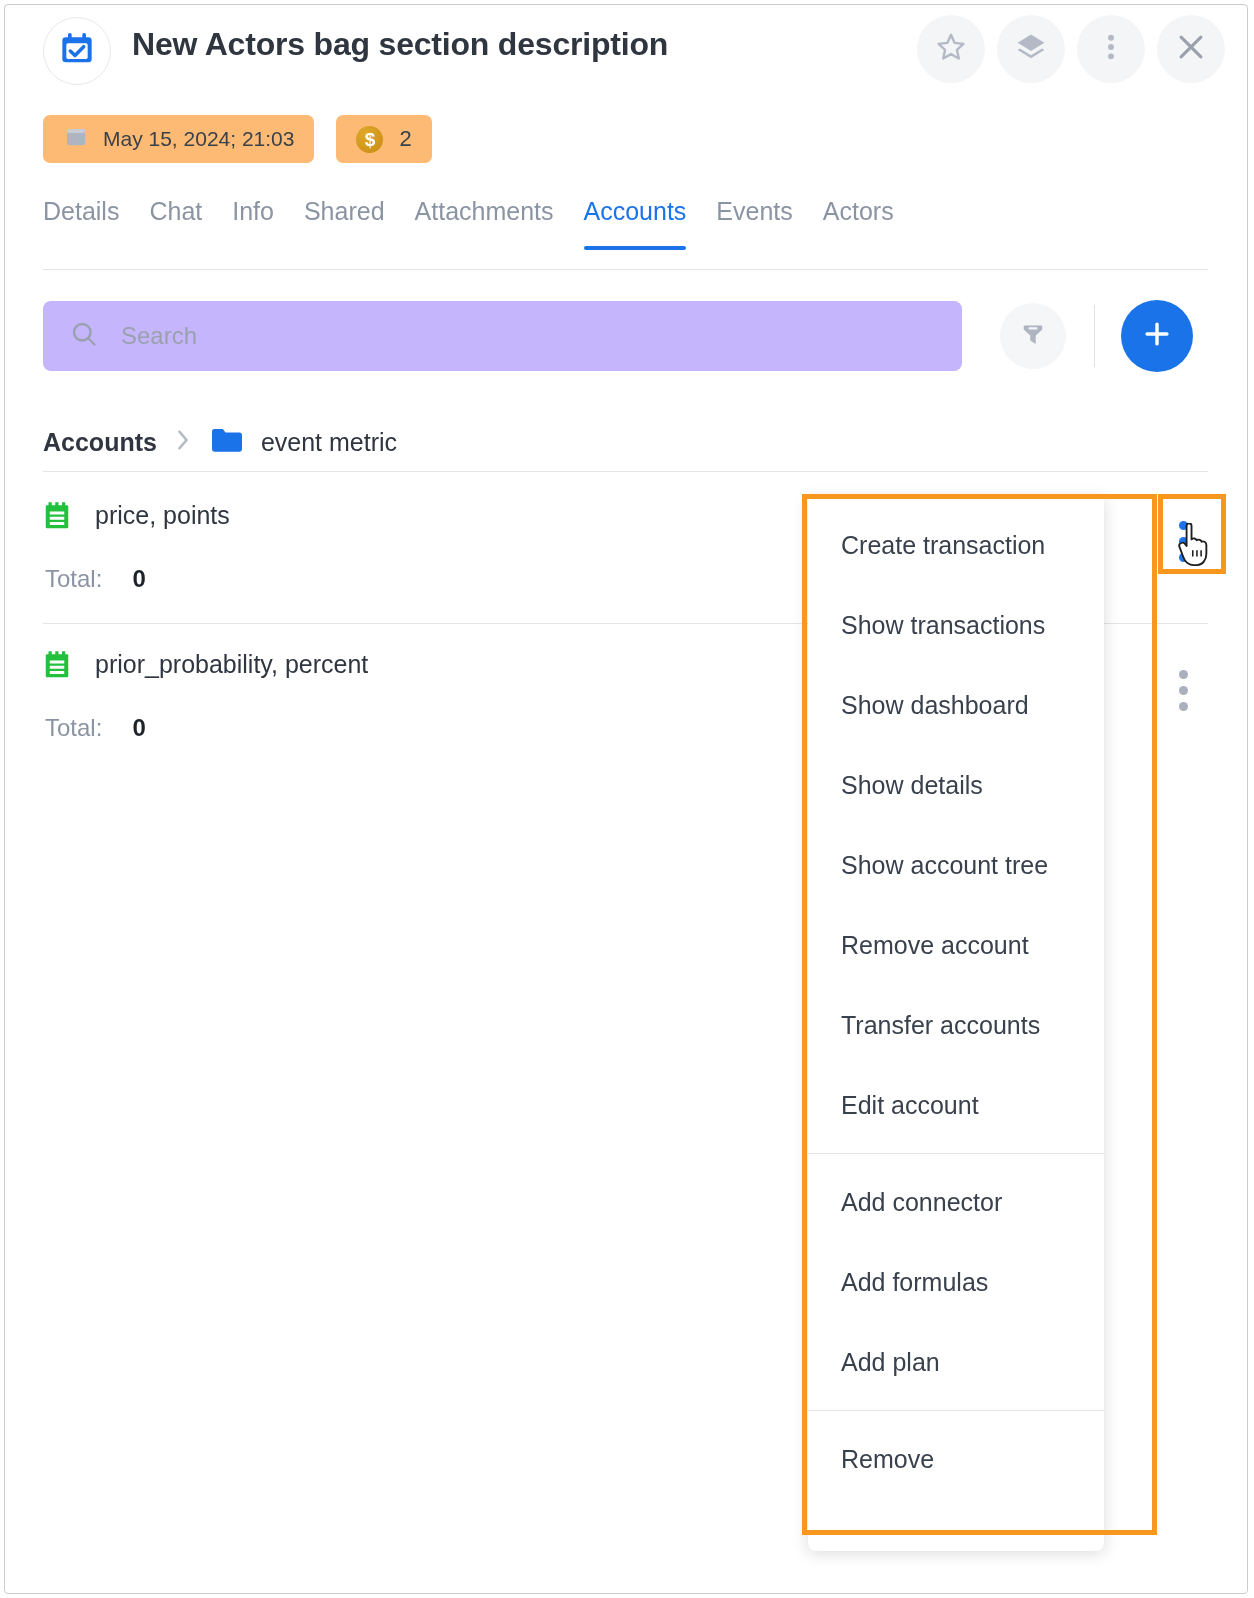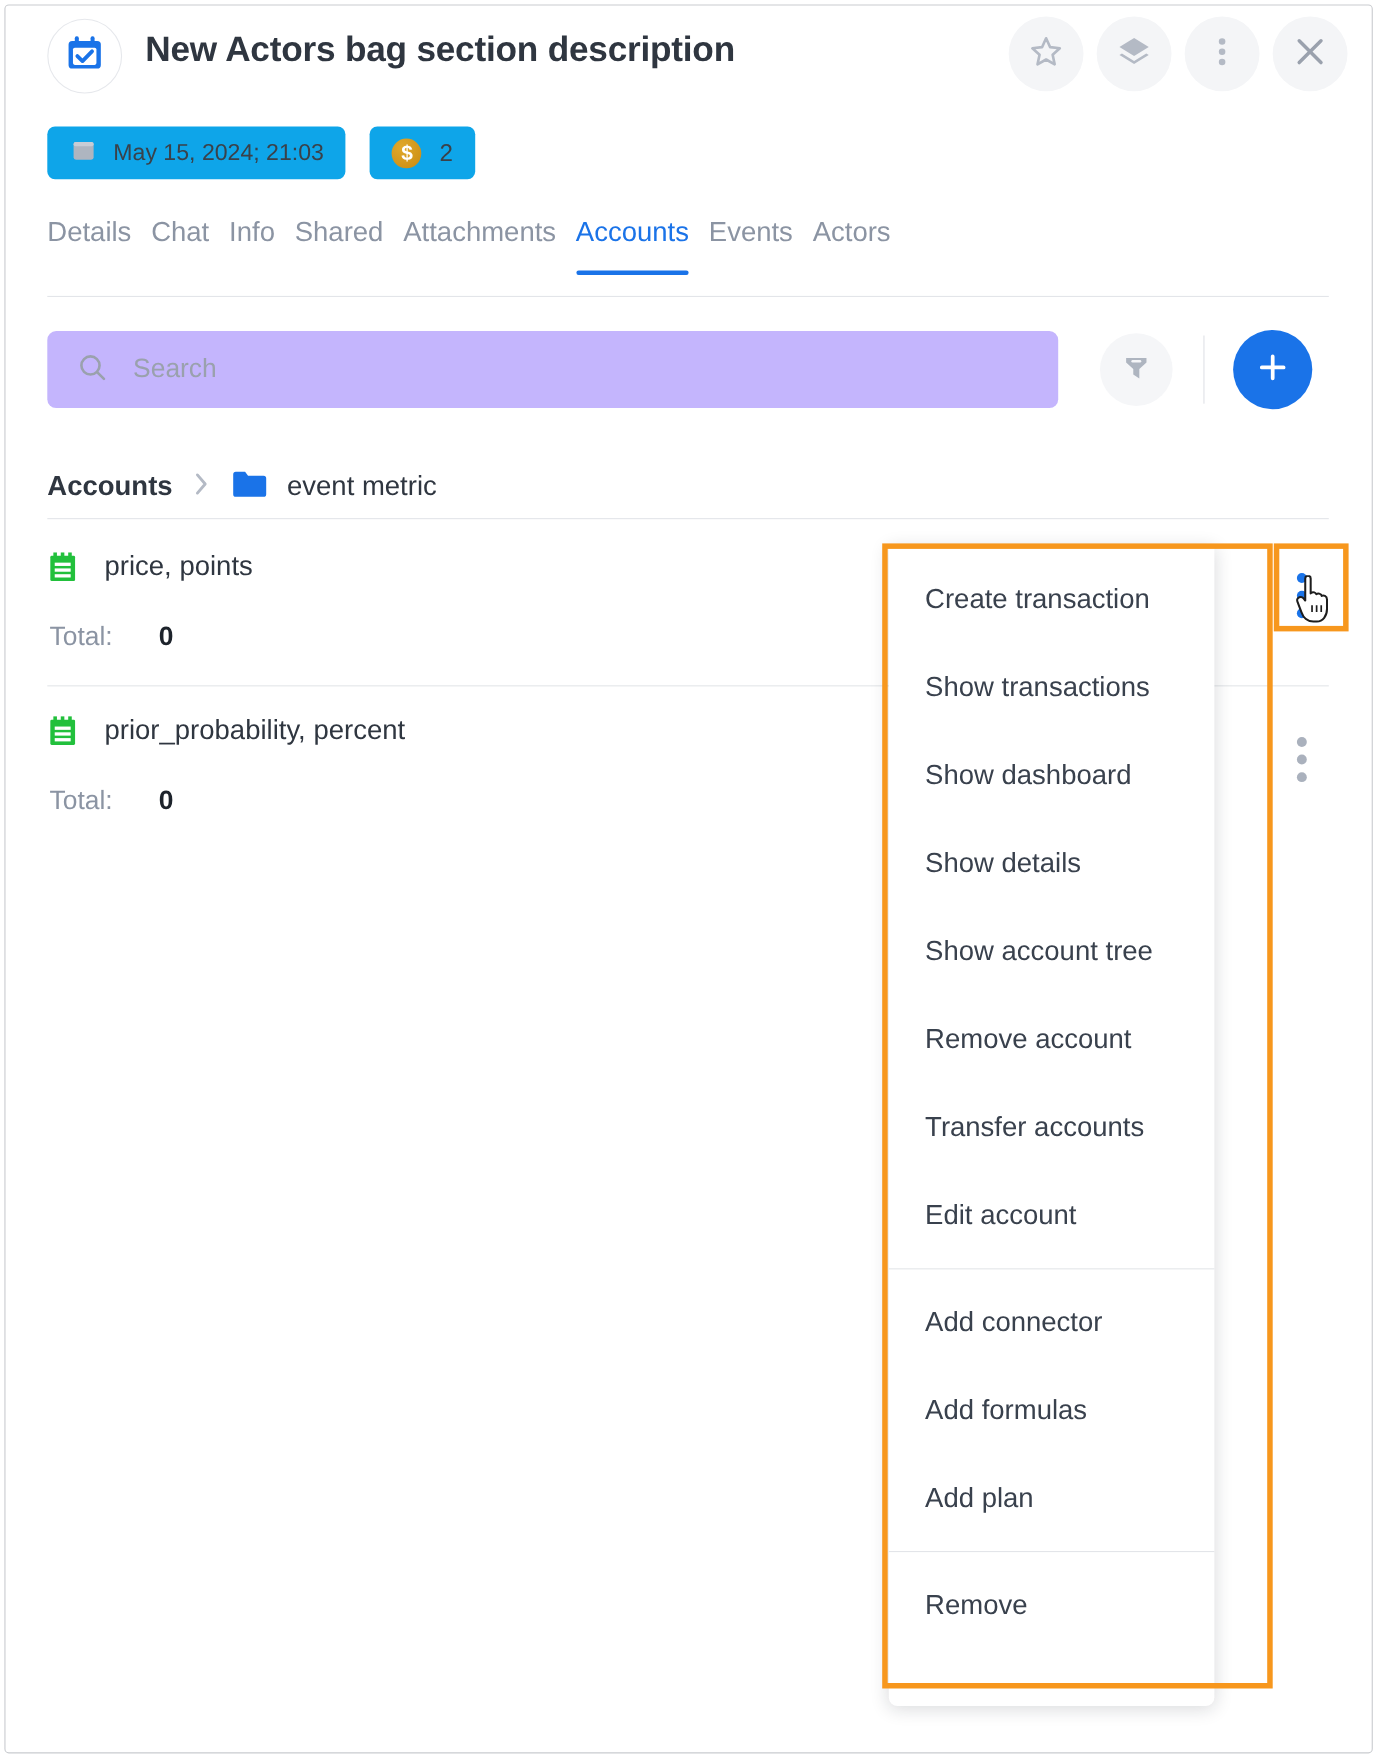--- a/index.html
+++ b/index.html
@@ -74,21 +74,21 @@
   }
 
   
   .meta-row {
     position: absolute;
     left: 38px; top: 110px;
     display: flex;
     gap: 22px;
   }
   .chip {
-    background: #0ea5e9;
+    background: #fdba74;
     border-radius: 7px;
     height: 48px;
     display: flex;
     align-items: center;
     padding: 0 20px;
     box-sizing: border-box;
   }
   .chip-text {
     font-size: 21px;
     color: #3a4149;
@@ -115,21 +115,21 @@
 
   
   .tabs {
     position: absolute;
     left: 38px; top: 192px;
     width: 1165px;
     height: 72px;
     border-bottom: 1px solid #e3e5e9;
     display: flex;
     align-items: flex-start;
-    gap: 18px;
+    gap: 30px;
   }
   .tab {
     font-size: 25px;
     color: #8b94a3;
     padding-bottom: 22px;
     cursor: pointer;
     position: relative;
     white-space: nowrap;
   }
   .tab.active {
@@ -248,21 +248,21 @@
     font-size: 25px;
     color: #2f3640;
     cursor: pointer;
     white-space: nowrap;
   }
   .acc-total {
     position: absolute;
     left: 2px; top: 90px;
     display: flex;
     align-items: baseline;
-    gap: 42px;
+    gap: 30px;
   }
   .acc-total-label {
     font-size: 24px;
     color: #8b94a3;
   }
   .acc-total-value {
     font-size: 24px;
     font-weight: bold;
     color: #1d232b;
   }

